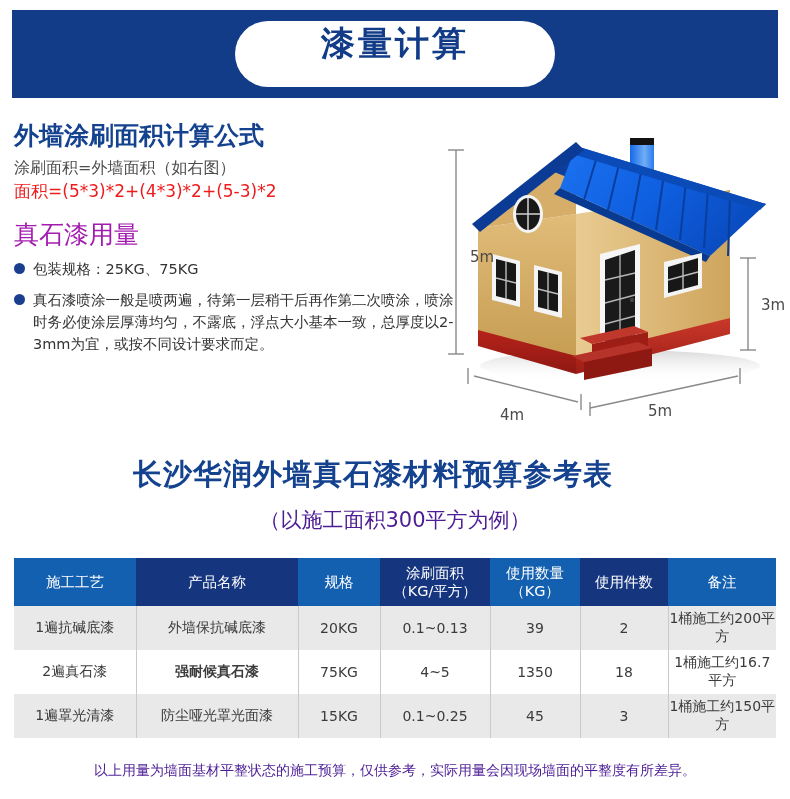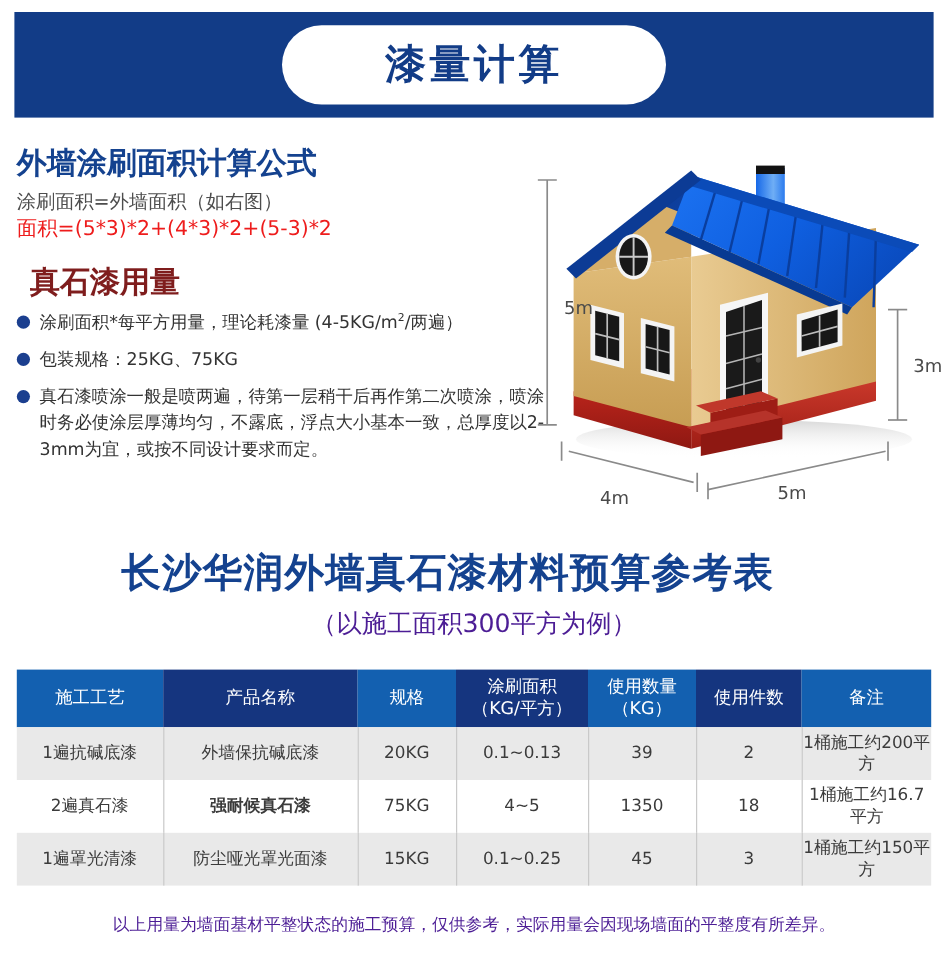--- a/index.html
+++ b/index.html
@@ -16,21 +16,21 @@
   .banner {
     position: absolute; left: 12px; top: 10px;
     width: 766px; height: 88px;
     background: #123C87;
     display: flex; align-items: center; justify-content: center;
   }
   .banner-pill {
     width: 320px; height: 66px;
     background: #ffffff;
     border-radius: 33px;
-    display: flex; align-items: center; justify-content: center;
+    display: flex; justify-content: center;
   }
   .banner-pill-text {
     font-size: 34px; font-weight: bold; letter-spacing: 3px;
     color: #123C87;
     font-family: "DejaVu Sans", "Liberation Sans", sans-serif;
   }
 
   
   .formula-block { position: absolute; left: 14px; top: 122px; width: 440px; }
   .h-blue {
@@ -41,23 +41,22 @@
   .sub-gray {
     font-size: 16px; color: #4d4d4d; margin-top: 6px; line-height: 1.35;
     font-family: "DejaVu Sans", "Liberation Sans", sans-serif;
   }
   .sub-red {
     font-size: 17px; color: #EE1C1C; margin-top: 2px; line-height: 1.3;
     font-family: "DejaVu Sans", "Liberation Sans", sans-serif;
   }
   .h-blue2 {
     position: absolute; left: 14px; top: 218px;
-    font-size: 25px; font-weight: bold; color: #7f1d1d;
-    font-family: "DejaVu Sans", "Liberation Sans", sans-serif;
-    margin-left: 11px;
+    font-size: 25px; font-weight: normal; color: #a21caf;
+    font-family: "DejaVu Sans", "Liberation Sans", sans-serif;
   }
 
   .bullets { position: absolute; left: 14px; top: 258px; width: 448px; }
   .bullet-row { display: flex; align-items: flex-start; margin-bottom: 9px; }
   .bullet-dot {
     width: 11px; height: 11px; border-radius: 50%;
     background: #1B3F8F; flex: 0 0 11px; margin-top: 5px; margin-right: 8px;
   }
   .bullet-text {
     font-size: 14.5px; color: #333333; line-height: 1.52;
@@ -66,21 +65,21 @@
   .bullet-text sup { font-size: 9px; vertical-align: super; }
 
   
   .house-area { position: absolute; left: 448px; top: 128px; width: 342px; height: 300px; }
   .house-svg { display: block; }
 
   
   .sec-title {
     position: absolute; left: 0; top: 455px; width: 746px;
     text-align: center;
-    font-size: 33px; font-weight: bold; color: #14428F;
+    font-size: 29px; font-weight: bold; color: #14428F;
     letter-spacing: 1px;
     font-family: "DejaVu Sans", "Liberation Sans", sans-serif;
   }
   .sec-sub {
     position: absolute; left: 0; top: 506px; width: 790px;
     text-align: center;
     font-size: 21px; color: #4c1d95;
     font-family: "DejaVu Sans", "Liberation Sans", sans-serif;
   }
 
@@ -128,24 +127,20 @@
 
   <div class="formula-block">
     <div class="h-blue">外墙涂刷面积计算公式</div>
     <div class="sub-gray">涂刷面积=外墙面积（如右图）</div>
     <div class="sub-red">面积=(5*3)*2+(4*3)*2+(5-3)*2</div>
   </div>
 
   <div class="h-blue2">真石漆用量</div>
 
   <div class="bullets">
-    <div class="bullet-row">
-      <span class="bullet-dot"></span>
-      <span class="bullet-text"><span>涂刷面积*每平方用量，理论耗漆量 (4-5KG/m</span><sup>2</sup><span>/两遍）</span></span>
-    </div>
     <div class="bullet-row">
       <span class="bullet-dot"></span>
       <span class="bullet-text">包装规格：25KG、75KG</span>
     </div>
     <div class="bullet-row">
       <span class="bullet-dot"></span>
       <span class="bullet-text">真石漆喷涂一般是喷两遍，待第一层稍干后再作第二次喷涂，喷涂时务必使涂层厚薄均匀，不露底，浮点大小基本一致，总厚度以2-3mm为宜，或按不同设计要求而定。</span>
     </div>
   </div>
 

